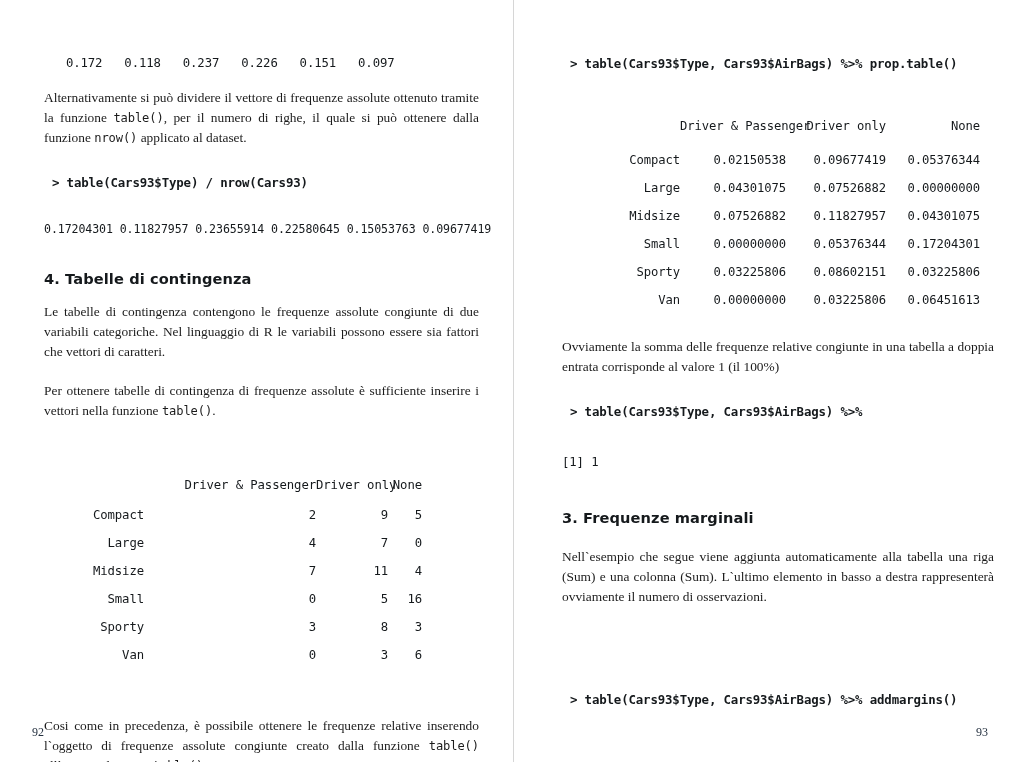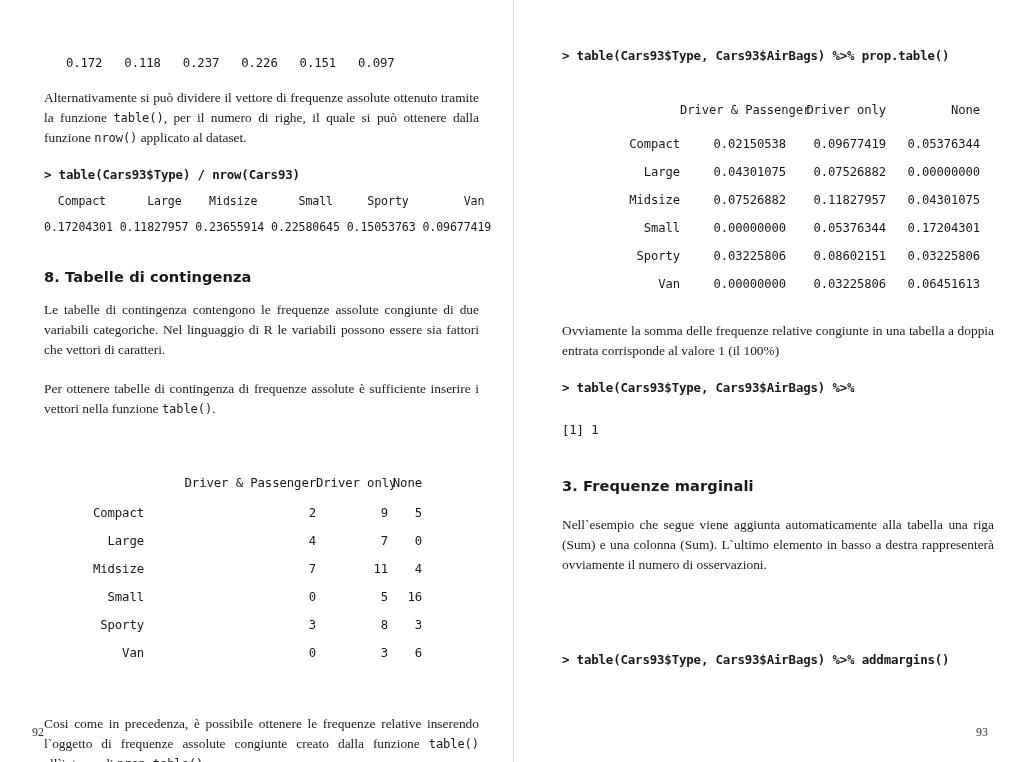--- a/index.html
+++ b/index.html
@@ -66,21 +66,21 @@
     margin: 0 0 15px 0;
   }
 
   
   .code {
     font-family: "DejaVu Sans Mono", monospace;
     font-size: 12.4px;
     font-weight: bold;
     color: #15191c;
     white-space: pre;
-    margin: 0;
+    margin: 8px;
     letter-spacing: -0.15px;
   }
   .out {
     font-family: "DejaVu Sans Mono", monospace;
     font-size: 11.6px;
     color: #15191c;
     white-space: pre;
     margin: 0;
     letter-spacing: -0.1px;
   }
@@ -169,29 +169,28 @@
     <div class="gap-18"></div>
 
     <p class="prose"><span>Alternativamente si può dividere il vettore di frequenze assolute ottenuto tramite la funzione </span><code class="inl">table()</code><span>, per il numero di righe, il quale si può ottenere dalla funzione </span><code class="inl">nrow()</code><span> applicato al dataset.</span></p>
 
     <div class="gap-6"></div>
 
     <pre class="code">&gt; table(Cars93$Type) / nrow(Cars93)</pre>
 
     <div class="gap-12"></div>
 
-    <pre class="out">  Compact      Large    Midsize      Small     Sporty        Van</pre>
 
     <div class="gap-12"></div>
 
     <pre class="out">0.17204301 0.11827957 0.23655914 0.22580645 0.15053763 0.09677419</pre>
 
     <div class="gap-34"></div>
 
-    <h2 class="heading">8. Tabelle di contingenza</h2>
+    <h2 class="heading">4. Tabelle di contingenza</h2>
 
     <p class="prose">Le tabelle di contingenza contengono le frequenze assolute congiunte di due variabili categoriche. Nel linguaggio di R le variabili possono essere sia fattori che vettori di caratteri.</p>
 
     <div class="gap-6"></div>
 
     <p class="prose tight"><span>Per ottenere tabelle di contingenza di frequenze assolute è sufficiente inserire i vettori nella funzione </span><code class="inl">table()</code><span>.</span></p>
 
     <div class="gap-6"></div>
 
 

